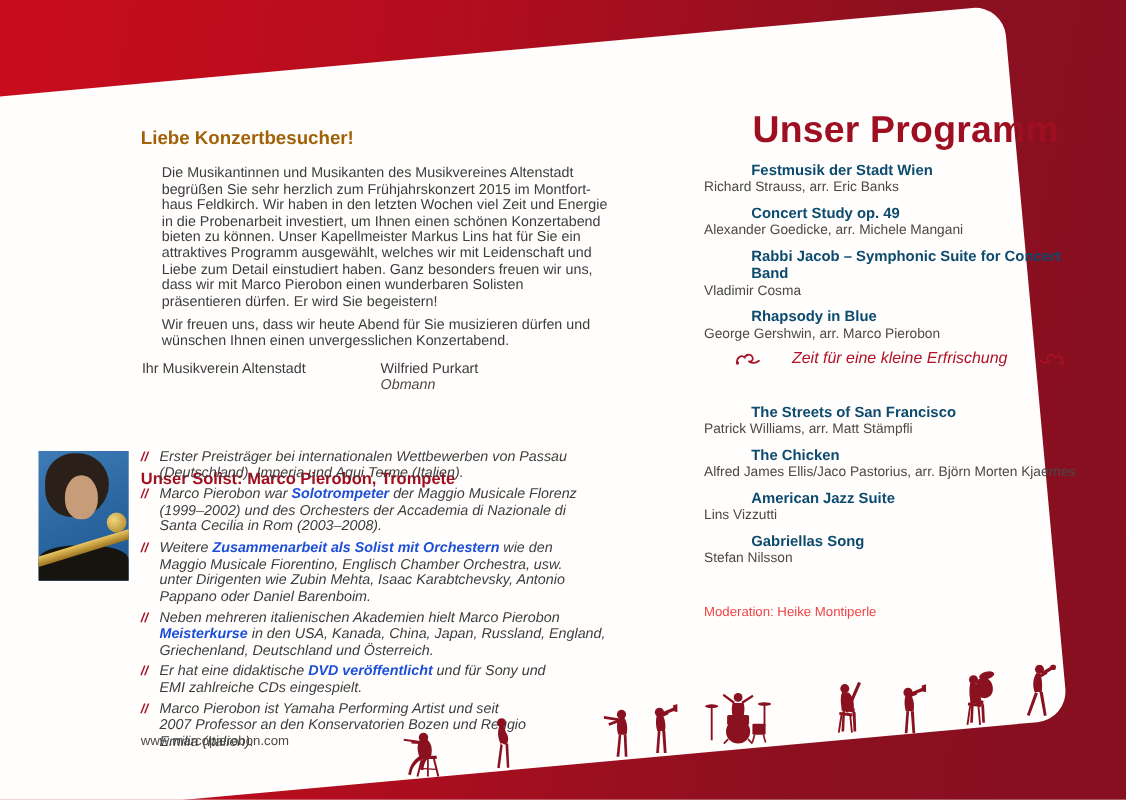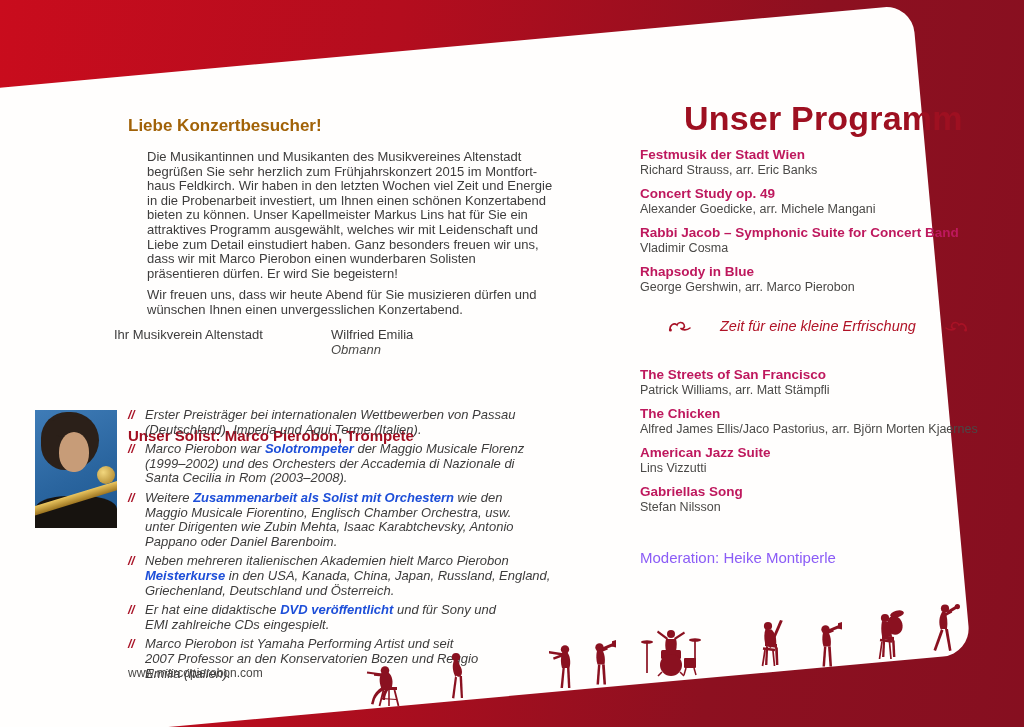--- a/index.html
+++ b/index.html
@@ -13,21 +13,21 @@
     position:absolute;left:-70px;top:94px;width:986px;height:652px;
     background:#fffefd;border-radius:28px;
     transform:rotate(-5.2deg);transform-origin:0 0;
   }
   .abs{position:absolute;}
   h1,h2,h3{margin:0;padding:0;}
   .greeting-title{left:128px;top:116px;font-size:17px;font-weight:bold;color:#a16207;}
   .para{white-space:pre-line;font-size:13px;line-height:14.6px;color:#3d3c3c;margin-left:19px;}
   .p1{left:128px;top:150px;width:440px;}
   .p2{left:128px;top:288px;width:440px;}
-  .sig-row{left:114px;top:327px;width:420px;font-size:13px;color:#3d3c3c;}
+  .sig-row{left:129px;top:327px;width:420px;font-size:13px;color:#3d3c3c;}
   .sig-name-block{position:absolute;left:217px;top:0;}
   .sig-role{font-style:italic;color:#4a4947;}
   .soloist-title{left:128px;top:379px;font-size:15px;font-weight:bold;color:#a10e20;margin-top:48px;}
   
   .photo{left:35px;top:410px;width:82px;height:118px;overflow:hidden;background:linear-gradient(155deg,#3f7cb7 0%,#2a659f 55%,#1c568f 100%);}
   .photo .hair{position:absolute;left:6px;top:2px;width:58px;height:58px;background:#2b2019;border-radius:48% 52% 55% 45%;}
   .photo .face{position:absolute;left:24px;top:22px;width:30px;height:40px;background:#c79c78;border-radius:50% 50% 46% 46%;}
   .photo .hair2{position:absolute;left:14px;top:6px;width:44px;height:22px;background:#2b2019;border-radius:50%;}
   .photo .jacket{position:absolute;left:0;top:86px;width:82px;height:32px;background:#17130f;border-radius:40% 40% 0 0;}
   .photo .trumpet{position:absolute;left:-10px;top:84px;width:100px;height:9px;background:linear-gradient(#ecc761,#9c7420);transform:rotate(-17deg);border-radius:3px;}
@@ -38,25 +38,25 @@
   .bullet .marker{position:absolute;left:0;top:0;color:#a81226;font-style:italic;font-weight:bold;font-size:12px;}
   .bullet .content{white-space:pre-line;font-style:italic;}
   .bullet .b{font-weight:bold;color:#1d4ed8;}
   .website{left:128px;top:666px;font-size:12px;color:#4a4947;text-decoration:none;}
   
   .program-title{left:640px;top:99px;font-size:34px;font-weight:bold;color:#9e1021;letter-spacing:0.2px;margin-left:44px;}
   .program-list{width:340px;}
   .list1{left:640px;top:147px;}
   .list2{left:640px;top:367px;}
   .entry{margin-bottom:8px;}
-  .entry-title{font-size:13.5px;font-weight:bold;color:#be185d;line-height:16px;}
+  .entry-title{font-size:13.5px;font-weight:bold;color:#0c4a6e;line-height:16px;margin-left:43px;}
   .entry-credit{font-size:12.5px;color:#4a4947;line-height:15px;}
   .interlude{left:668px;top:318px;display:flex;align-items:center;gap:28px;}
   .interlude-text{font-size:14.5px;font-style:italic;color:#b01226;}
-  .moderation{left:640px;top:549px;font-size:15px;color:#8b5cf6;}
+  .moderation{left:640px;top:549px;font-size:12px;color:#ef4444;}
   
   .sil{position:absolute;}
   .sil path,.sil circle,.sil rect,.sil ellipse{fill:#8a1120;}
   .sil line,.sil .st{stroke:#8a1120;}
 </style>
 </head>
 <body>
 
 <div class="panel"></div>
 
@@ -69,21 +69,21 @@
 attraktives Programm ausgewählt, welches wir mit Leidenschaft und
 Liebe zum Detail einstudiert haben. Ganz besonders freuen wir uns,
 dass wir mit Marco Pierobon einen wunderbaren Solisten
 präsentieren dürfen. Er wird Sie begeistern!</div>
 <div class="abs para p2">Wir freuen uns, dass wir heute Abend für Sie musizieren dürfen und
 wünschen Ihnen einen unvergesslichen Konzertabend.</div>
 
 <div class="abs sig-row">
   <span>Ihr Musikverein Altenstadt</span>
   <span class="sig-name-block">
-    <span>Wilfried Emilia</span><br>
+    <span>Wilfried Purkart</span><br>
     <span class="sig-role">Obmann</span>
   </span>
 </div>
 
 <h2 class="abs soloist-title">Unser Solist: Marco Pierobon, Trompete</h2>
 
 <div class="abs photo">
   <div class="hair"></div>
   <div class="hair2"></div>
   <div class="face"></div>

